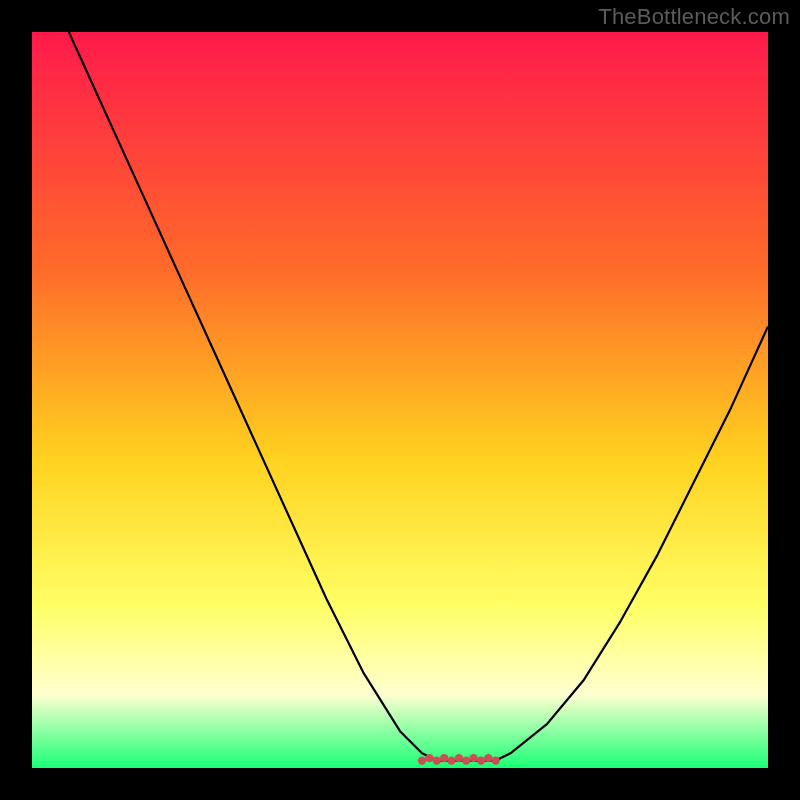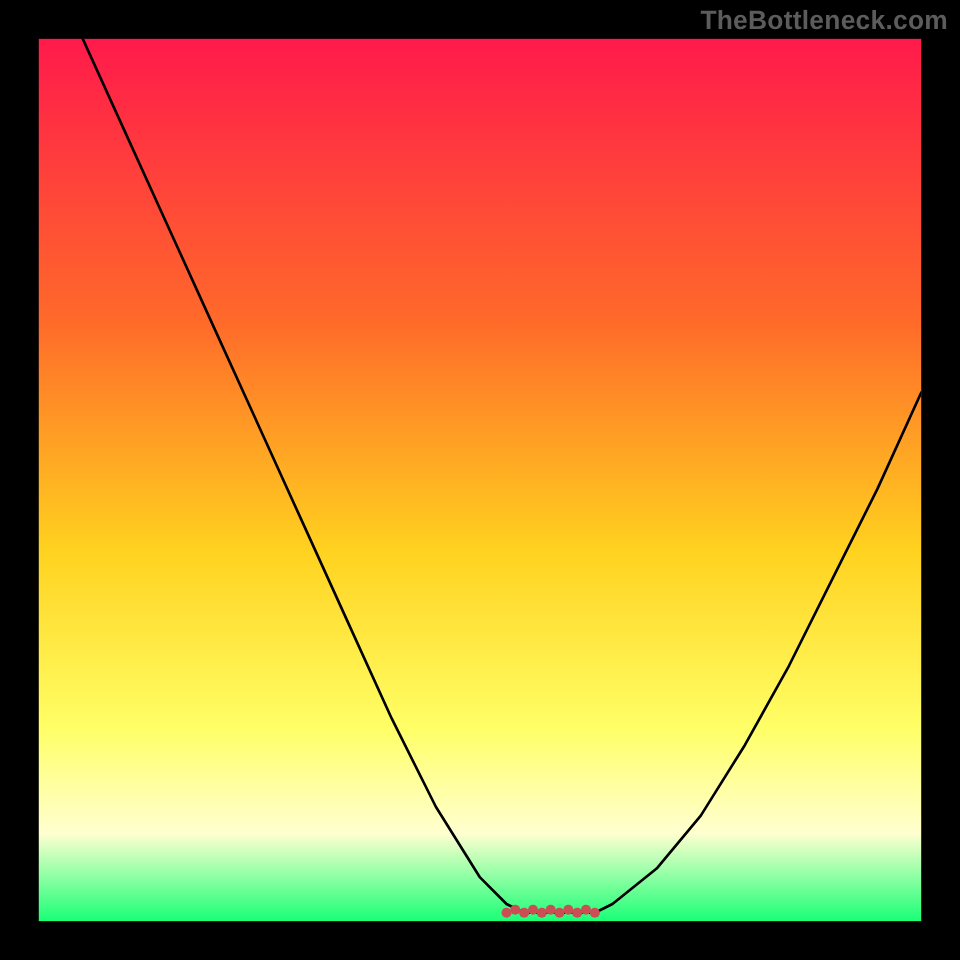--- a/index.html
+++ b/index.html
@@ -25,21 +25,21 @@
     width: 736px;
     height: 736px;
     overflow: hidden;
   }
   .attribution {
     position: absolute;
     top: 4px;
     right: 10px;
     font-family: Arial, Helvetica, sans-serif;
     font-size: 22px;
-    font-weight: 700;
+    font-weight: 400;
     color: #5c5c5c;
     letter-spacing: 0.2px;
   }
   svg { display: block; }
 </style>
 </head>
 <body>
 
 <div class="frame">
 

